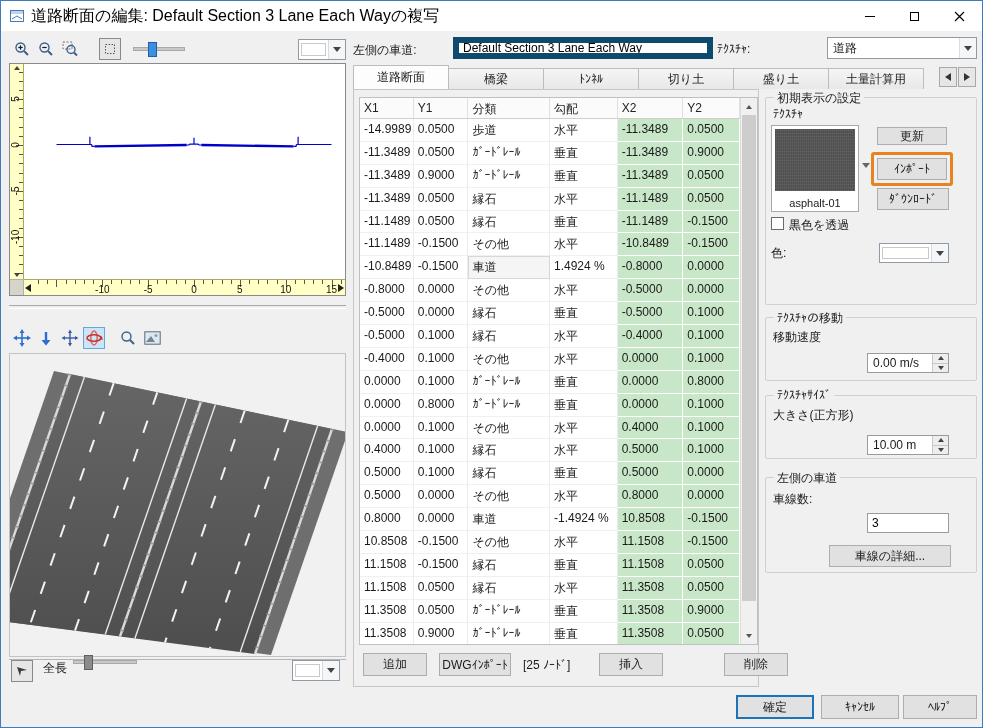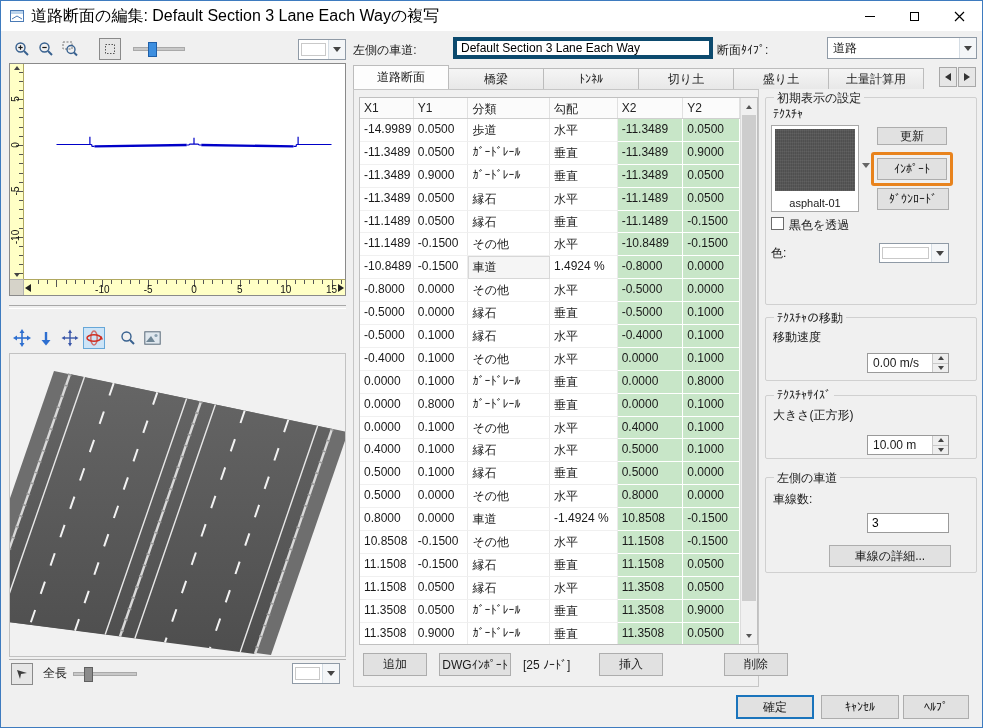--- a/index.html
+++ b/index.html
@@ -60,23 +60,23 @@
   .vlabel{position:absolute;left:-4px;width:20px;height:10px;line-height:10px;text-align:center;
           transform:rotate(-90deg);font-size:10px;color:#111;}
   .hruler .tri-l{position:absolute;left:1px;top:4px;}
   .hruler .tri-r{position:absolute;right:1px;top:4px;}
   .vruler .tri-u{position:absolute;top:2px;left:4px;}
   .vruler .tri-dd{position:absolute;bottom:2px;left:4px;}
   .splitter{position:absolute;left:8px;top:304px;width:337px;height:4px;
             border-top:1px solid #a8a8a8;border-bottom:1px solid #fff;}
   
   .viewer3d{position:absolute;left:8px;top:352px;width:337px;height:304px;background:#f1f1f1;border:1px solid #c2c2c2;overflow:hidden;}
-  .bottombar{position:absolute;left:8px;top:658px;width:337px;height:28px;border-top:1px solid #b5b5b5;display:flex;align-items:center;}
-  
-  .name-input{left:452px;top:36px;width:260px;height:22px;border:4px solid #0c4a6e;}
+  .bottombar{position:absolute;left:8px;top:658px;width:337px;height:28px;border-top:1px solid #b5b5b5;display:flex;align-items:flex-start;}
+  
+  .name-input{left:452px;top:36px;width:260px;height:22px;border:6px solid #0c4a6e;}
   
   .tabstrip{position:absolute;left:352px;top:64px;height:24px;display:flex;align-items:flex-end;}
   .tab{width:96px;height:21px;line-height:20px;text-align:center;background:linear-gradient(#f5f5f5,#e8e8e8);
        border:1px solid #bcbcbc;border-bottom:none;margin-right:-1px;font-size:12px;}
   .tab.active{height:24px;line-height:23px;background:#fdfdfd;position:relative;z-index:2;}
   .tabscroll{position:absolute;top:66px;width:18px;height:20px;background:#e6e6e6;border:1px solid #a8a8a8;
              display:flex;align-items:center;justify-content:center;}
   .pane{position:absolute;left:352px;top:88px;width:406px;height:598px;border:1px solid #c6c6c6;background:#f0f0f0;}
   
   .table{position:absolute;left:358px;top:96px;width:399px;height:548px;background:#fff;border:1px solid #c0c0c0;}
@@ -359,21 +359,21 @@
     <div class="combo" style="position:relative;width:48px;height:21px;margin-right:6px;">
       <div class="ctext" style="background:#fff;height:13px;margin:0 2px;border:1px solid #c9c9c9;"></div>
       <div class="carrow">
           <div class="tri-d"></div>
         </div>
     </div>
   </div>
 
   <span class="lbl" style="left:352px;top:41px;">左側の車道:</span>
   <input class="field name-input" value="Default Section 3 Lane Each Way" style="">
-  <span class="lbl" style="left:716px;top:41px;">断面ﾀｲﾌﾟ:</span>
+  <span class="lbl" style="left:716px;top:41px;">ﾃｸｽﾁｬ:</span>
   <div class="combo" style="left:826px;top:36px;width:150px;height:22px;">
     <div class="ctext">道路</div>
     <div class="carrow">
         <div class="tri-d"></div>
       </div>
   </div>
 
   <div class="tabstrip">
       <div class="tab active">道路断面</div>
       <div class="tab">橋梁</div>
@@ -662,15 +662,15 @@
 
   <div class="group" style="left:764px;top:476px;width:212px;height:96px;">
     <span class="gtitle">左側の車道</span>
   </div>
   <span class="lbl" style="left:772px;top:490px;">車線数:</span>
   <input class="field" style="left: 866px; top: 512px; width: 82px; height: 20px;" value="3">
   <div class="btn" style="left:828px;top:544px;width:122px;height:22px;">車線の詳細...</div>
 
   <div class="btn default" style="left:735px;top:694px;width:78px;height:24px;">確定</div>
   <div class="btn" style="left:820px;top:694px;width:78px;height:24px;">ｷｬﾝｾﾙ</div>
-  <div class="btn" style="left:902px;top:694px;width:66px;height:24px;">ﾍﾙﾌﾟ</div>
+  <div class="btn" style="left:902px;top:694px;width:74px;height:24px;">ﾍﾙﾌﾟ</div>
 
 </div>
 
 </body></html>

